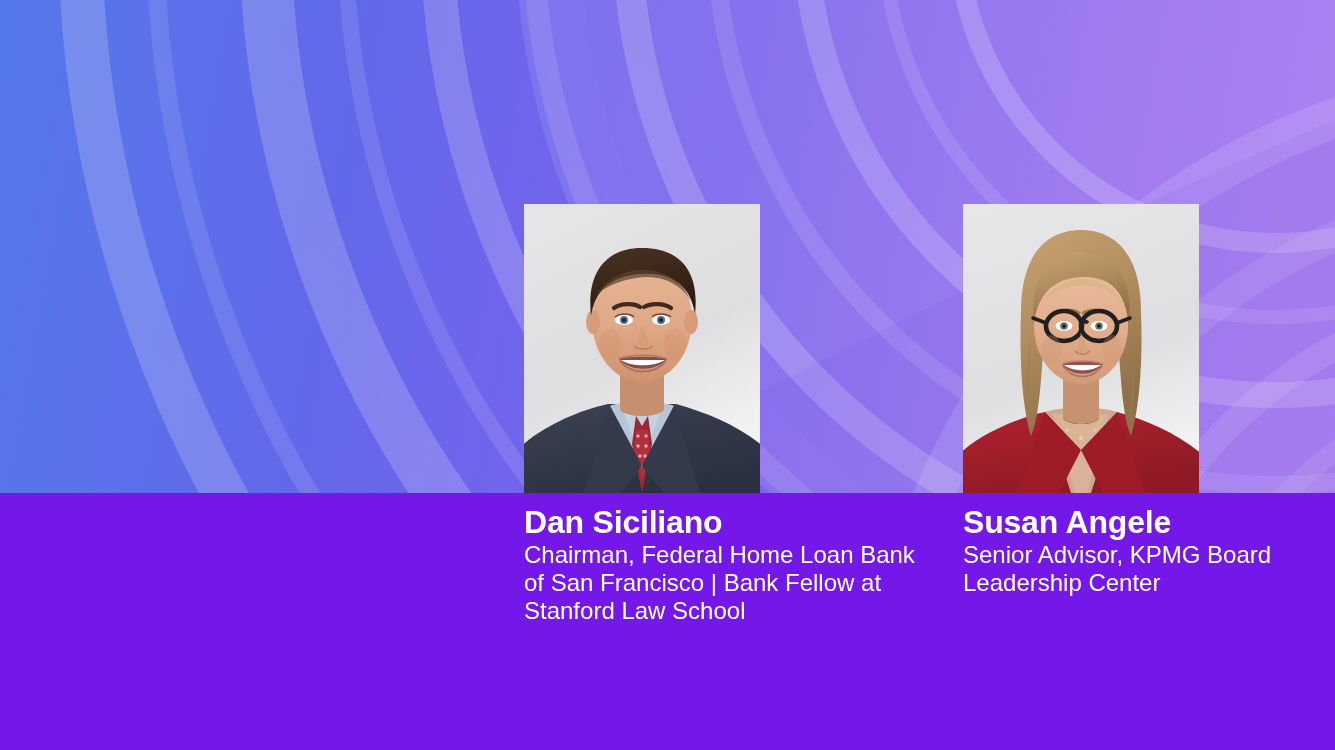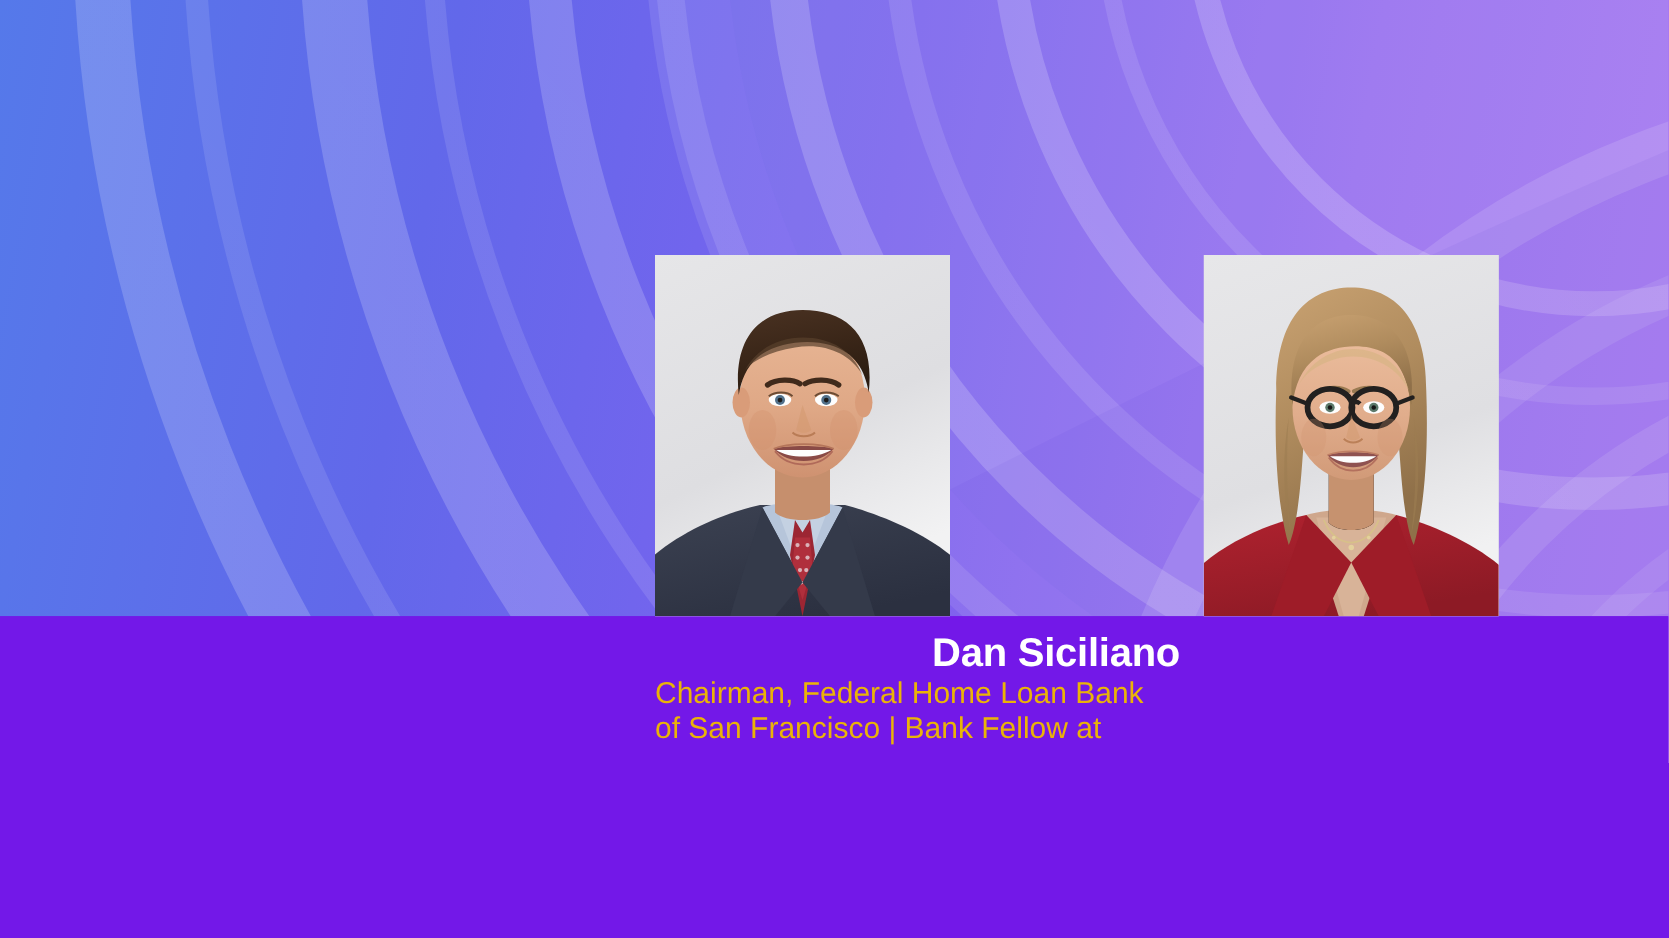--- a/index.html
+++ b/index.html
@@ -70,28 +70,27 @@
   .speaker-1-text { left: 524px; top: 503px; width: 420px; }
   .speaker-2-text { left: 963px; top: 503px; width: 340px; }
 
   .speaker-name {
     font-size: 32px;
     font-weight: bold;
     line-height: 38px;
     letter-spacing: -0.2px;
     color: #ffffff;
     margin: 0;
-    text-align: right;
   }
 
   .speaker-title {
     font-size: 24px;
     font-weight: normal;
     line-height: 28px;
-    color: #eab308;
+    color: #ffffff;
     margin: 0;
   }
   .speaker-title .tline { display: block; white-space: nowrap; }
 </style>
 </head>
 <body>
 
 <div class="stage">
 
   <div class="hero">
@@ -301,17 +300,25 @@
       <ellipse cx="88" cy="146" rx="10" ry="15" fill="#d1946f" opacity="0.28"></ellipse>
       <ellipse cx="149" cy="146" rx="10" ry="15" fill="#d1946f" opacity="0.28"></ellipse>
     </svg>
   </div>
 
   <div class="speaker-text speaker-1-text">
     <div class="speaker-name">Dan Siciliano</div>
     <div class="speaker-title">
       <span class="tline">Chairman, Federal Home Loan Bank</span>
       <span class="tline">of San Francisco | Bank Fellow at</span>
+      <span class="tline">Stanford Law School</span>
     </div>
   </div>
 
+  <div class="speaker-text speaker-2-text">
+    <div class="speaker-name">Susan Angele</div>
+    <div class="speaker-title">
+      <span class="tline">Senior Advisor, KPMG Board</span>
+      <span class="tline">Leadership Center</span>
+    </div>
+  </div>
 
 </div>
 
 </body></html>

